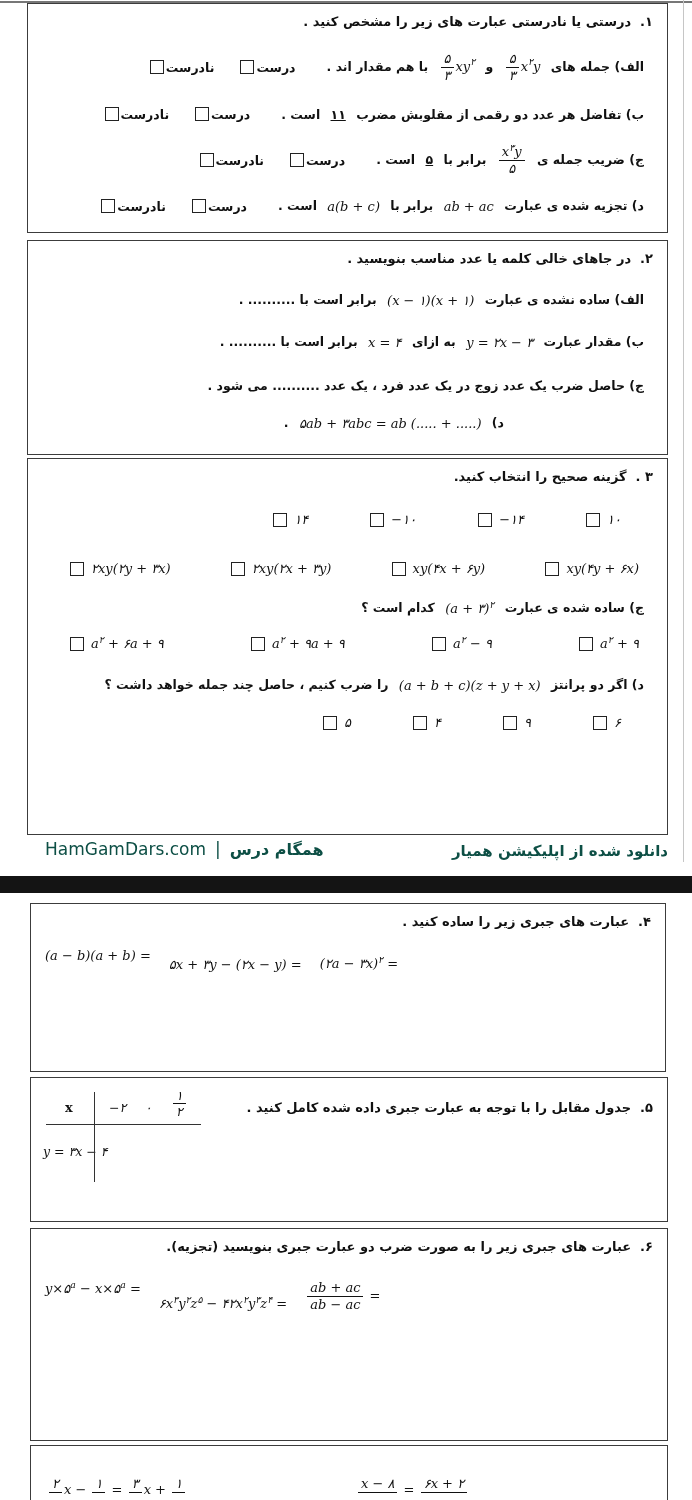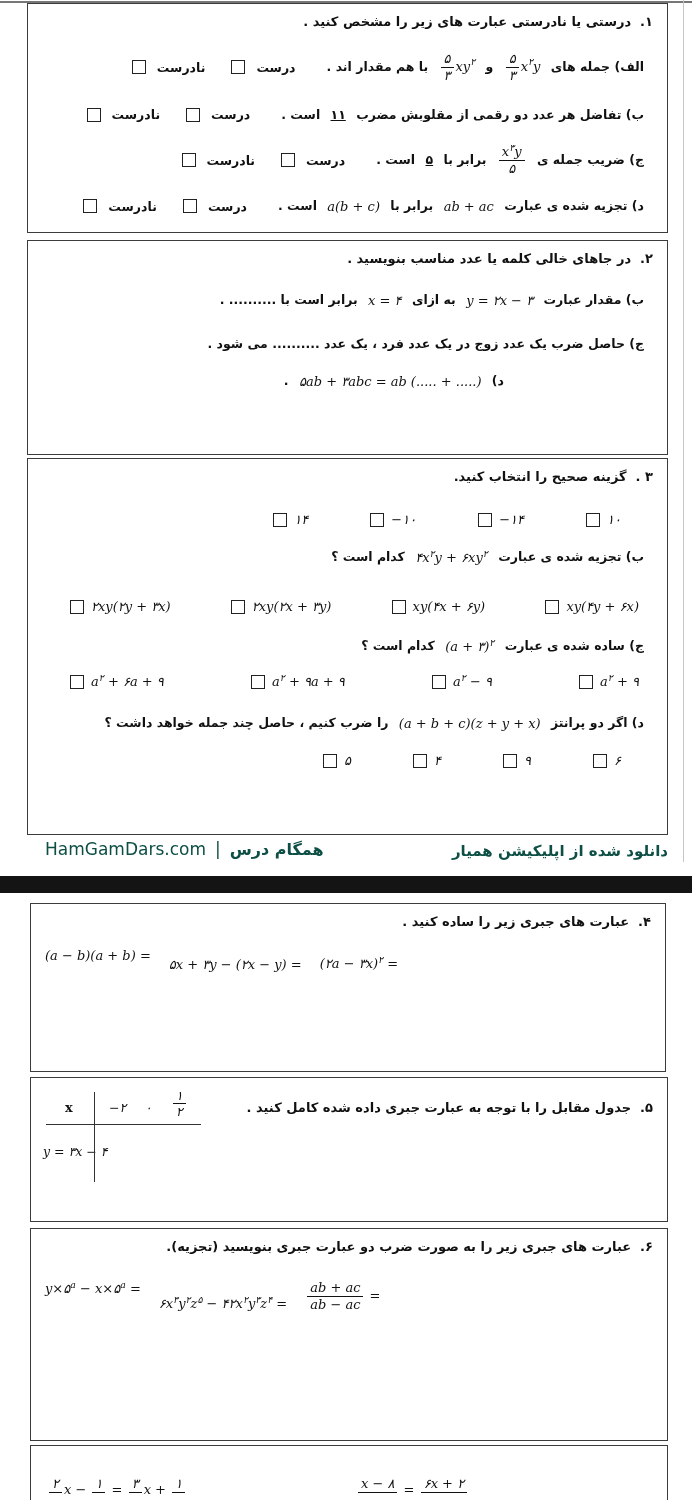--- a/index.html
+++ b/index.html
@@ -27,21 +27,21 @@
   .stmt > span{margin:0 3px;}
   .u{text-decoration:underline;}
   .math{font-family:"DejaVu Serif","DejaVu Sans",serif;font-style:italic;font-size:13px;
         direction:ltr;unicode-bidi:isolate;display:inline-block;vertical-align:middle;font-weight:normal;}
   sup{font-size:0.72em;line-height:0;}
   .frac{display:inline-block;vertical-align:middle;text-align:center;margin:0 2px;}
   .frac .fn{display:block;border-bottom:1.2px solid #111;padding:0 3px;line-height:1.2;}
   .frac .fd{display:block;padding:0 3px;line-height:1.2;min-height:1em;}
   .cb{display:inline-block;width:12px;height:12px;border:1.4px solid #222;background:#fff;flex:0 0 auto;}
   .tfg{display:inline-flex;direction:rtl;align-items:center;gap:6px;flex-shrink:0;}
-  .tfpair{display:inline-flex;direction:rtl;align-items:center;gap:11px;margin-left:20px;}
+  .tfpair{display:inline-flex;direction:rtl;align-items:flex-start;gap:2px;margin-left:20px;}
   .opts{direction:rtl;display:flex;align-items:center;font-weight:normal;}
   .opts-gap{gap:62px;padding-right:46px;}
   .opts-spread{justify-content:space-between;padding:0 28px;}
   .opt{direction:ltr;display:inline-flex;align-items:center;gap:7px;}
   .mline{direction:ltr;text-align:left;padding-left:14px;font-weight:normal;}
   
   #q1 .r1{margin-top:22px;} #q1 .r2{margin-top:24px;} #q1 .r3{margin-top:22px;} #q1 .r4{margin-top:22px;}
   
   #q2 .r1{margin-top:26px;} #q2 .r2{margin-top:26px;} #q2 .r3{margin-top:28px;} #q2 .r4{margin-top:22px;margin-right:140px;}
   
@@ -157,20 +157,27 @@
             <span class="cb"></span>
           </span>
       </span>
     </div>
   </section>
 
   <section class="box" id="q2">
     <div class="qtitle">
       <span class="qnum">۲.</span><span>در جاهای خالی کلمه یا عدد مناسب بنویسید .</span>
     </div>
+    <div class="line r1">
+      <span class="stmt">
+        <span>الف) ساده نشده ی عبارت</span>
+        <span class="math">(x − ۱)(x + ۱)</span>
+        <span>برابر است با .......... .</span>
+      </span>
+    </div>
     <div class="line r2">
       <span class="stmt">
         <span>ب) مقدار عبارت</span>
         <span class="math">y = ۲x − ۳</span>
         <span>به ازای</span>
         <span class="math">x = ۴</span>
         <span>برابر است با .......... .</span>
       </span>
     </div>
     <div class="line r3">
@@ -201,27 +208,20 @@
           <span class="math">−۱۴</span>
         </span>
       <span class="opt">
           <span class="cb"></span>
           <span class="math">−۱۰</span>
         </span>
       <span class="opt">
           <span class="cb"></span>
           <span class="math">۱۴</span>
         </span>
-    </div>
-    <div class="line r2">
-      <span class="stmt">
-        <span>ب) تجزیه شده ی عبارت</span>
-        <span class="math">۴x<sup>۲</sup>y + ۶xy<sup>۲</sup></span>
-        <span>کدام است ؟</span>
-      </span>
     </div>
     <div class="opts opts-spread o2">
       <span class="opt">
           <span class="cb"></span>
           <span class="math">xy(۴y + ۶x)</span>
         </span>
       <span class="opt">
           <span class="cb"></span>
           <span class="math">xy(۴x + ۶y)</span>
         </span>

